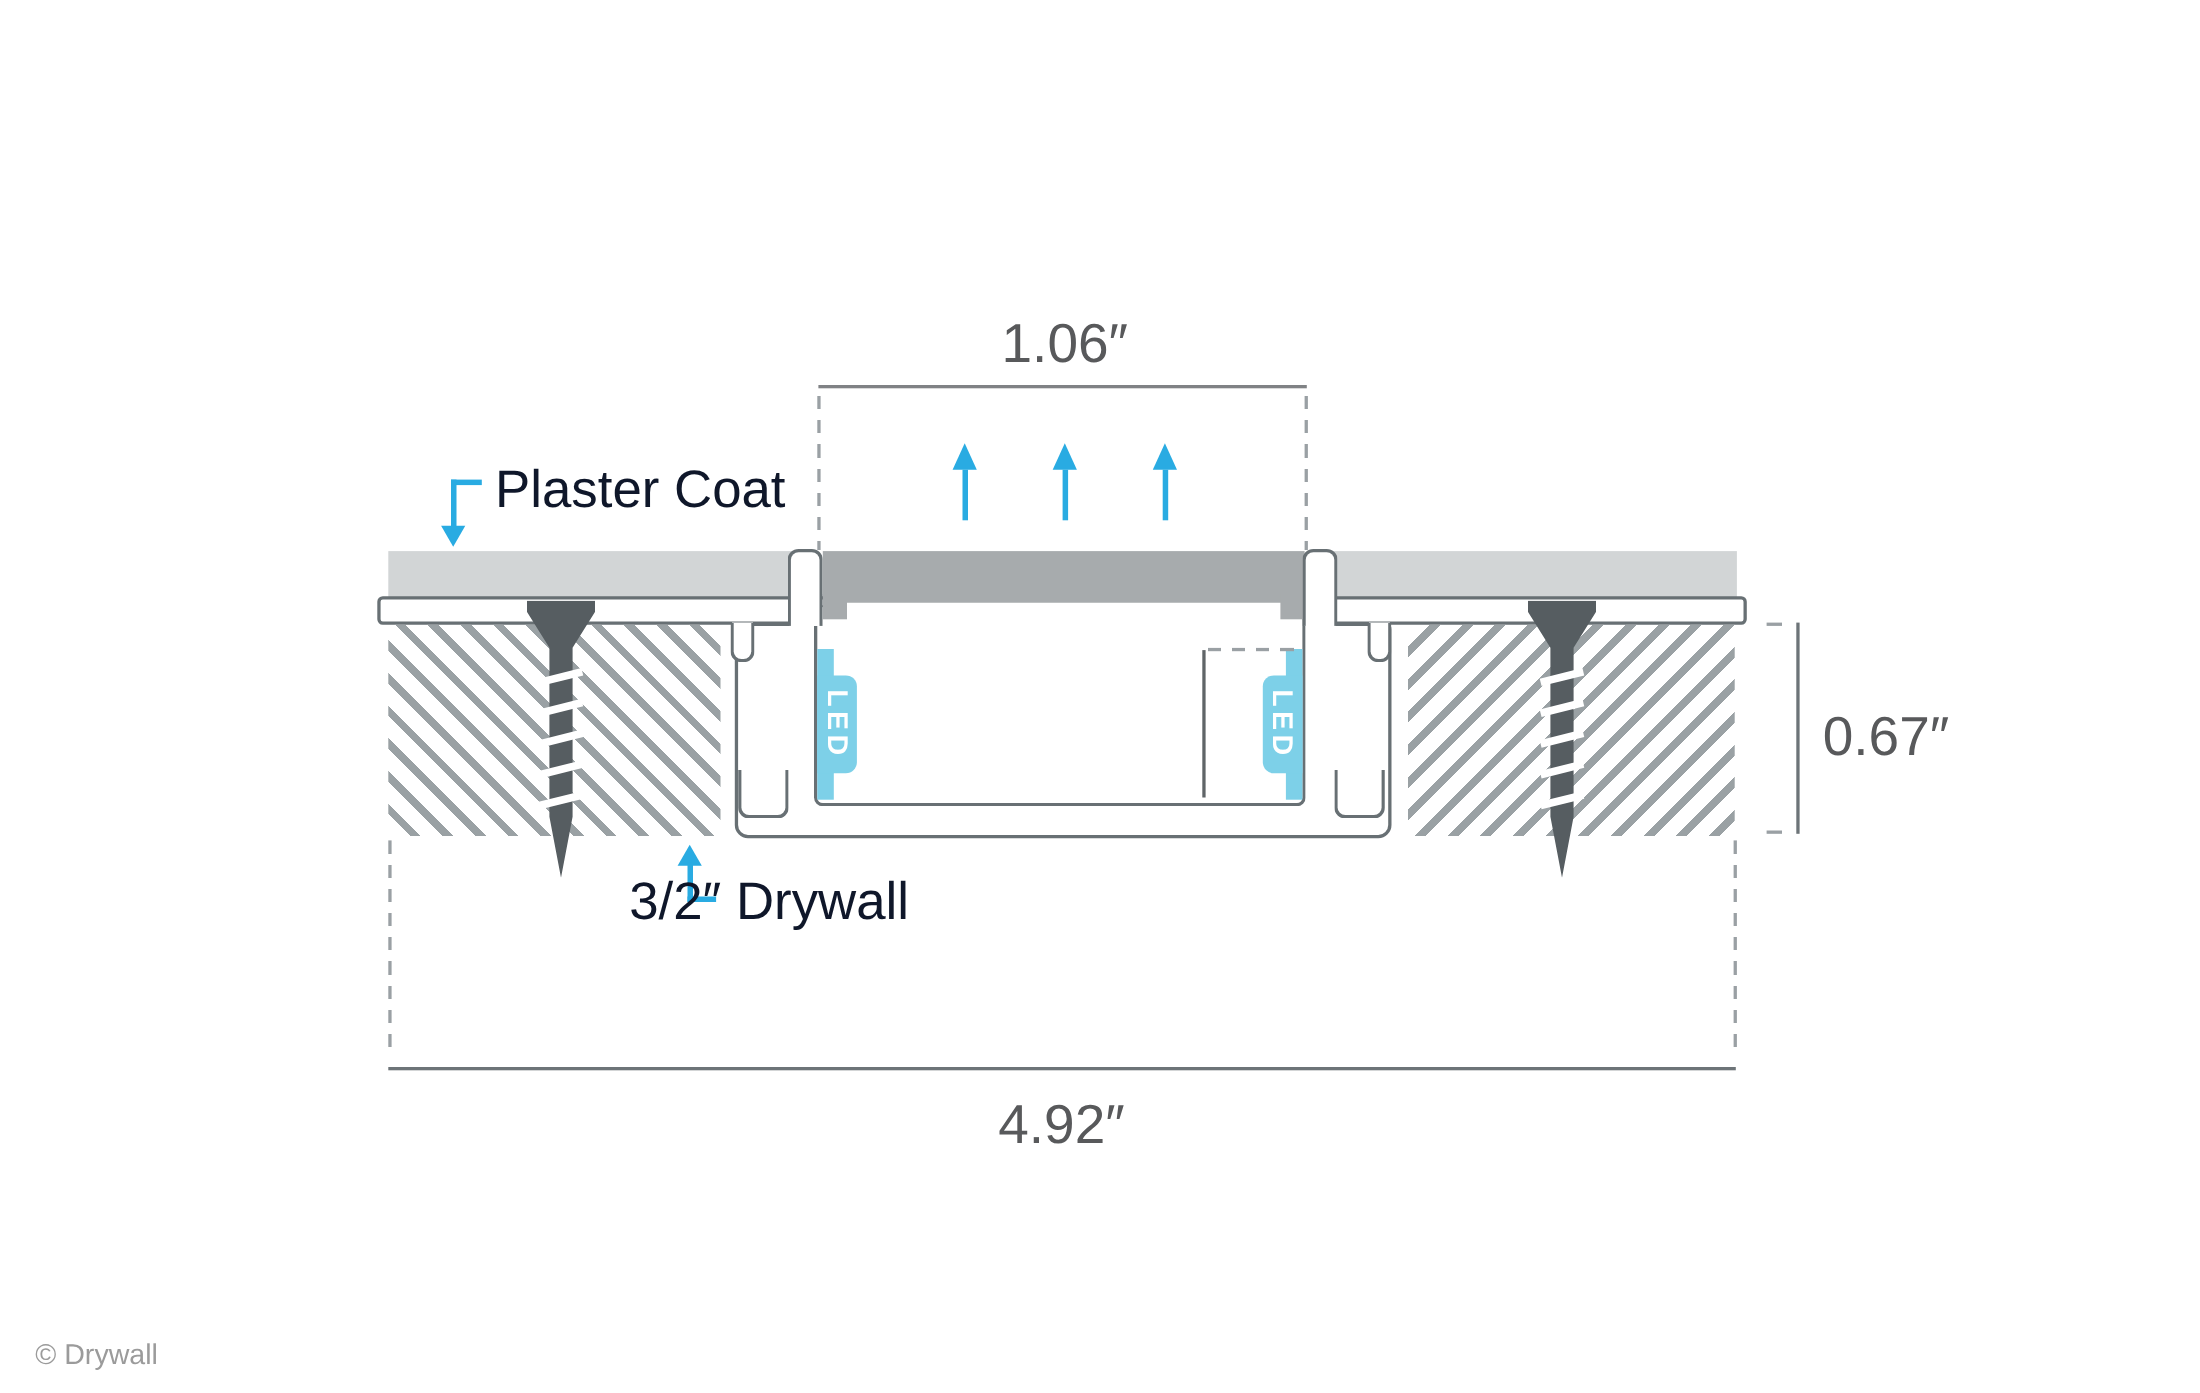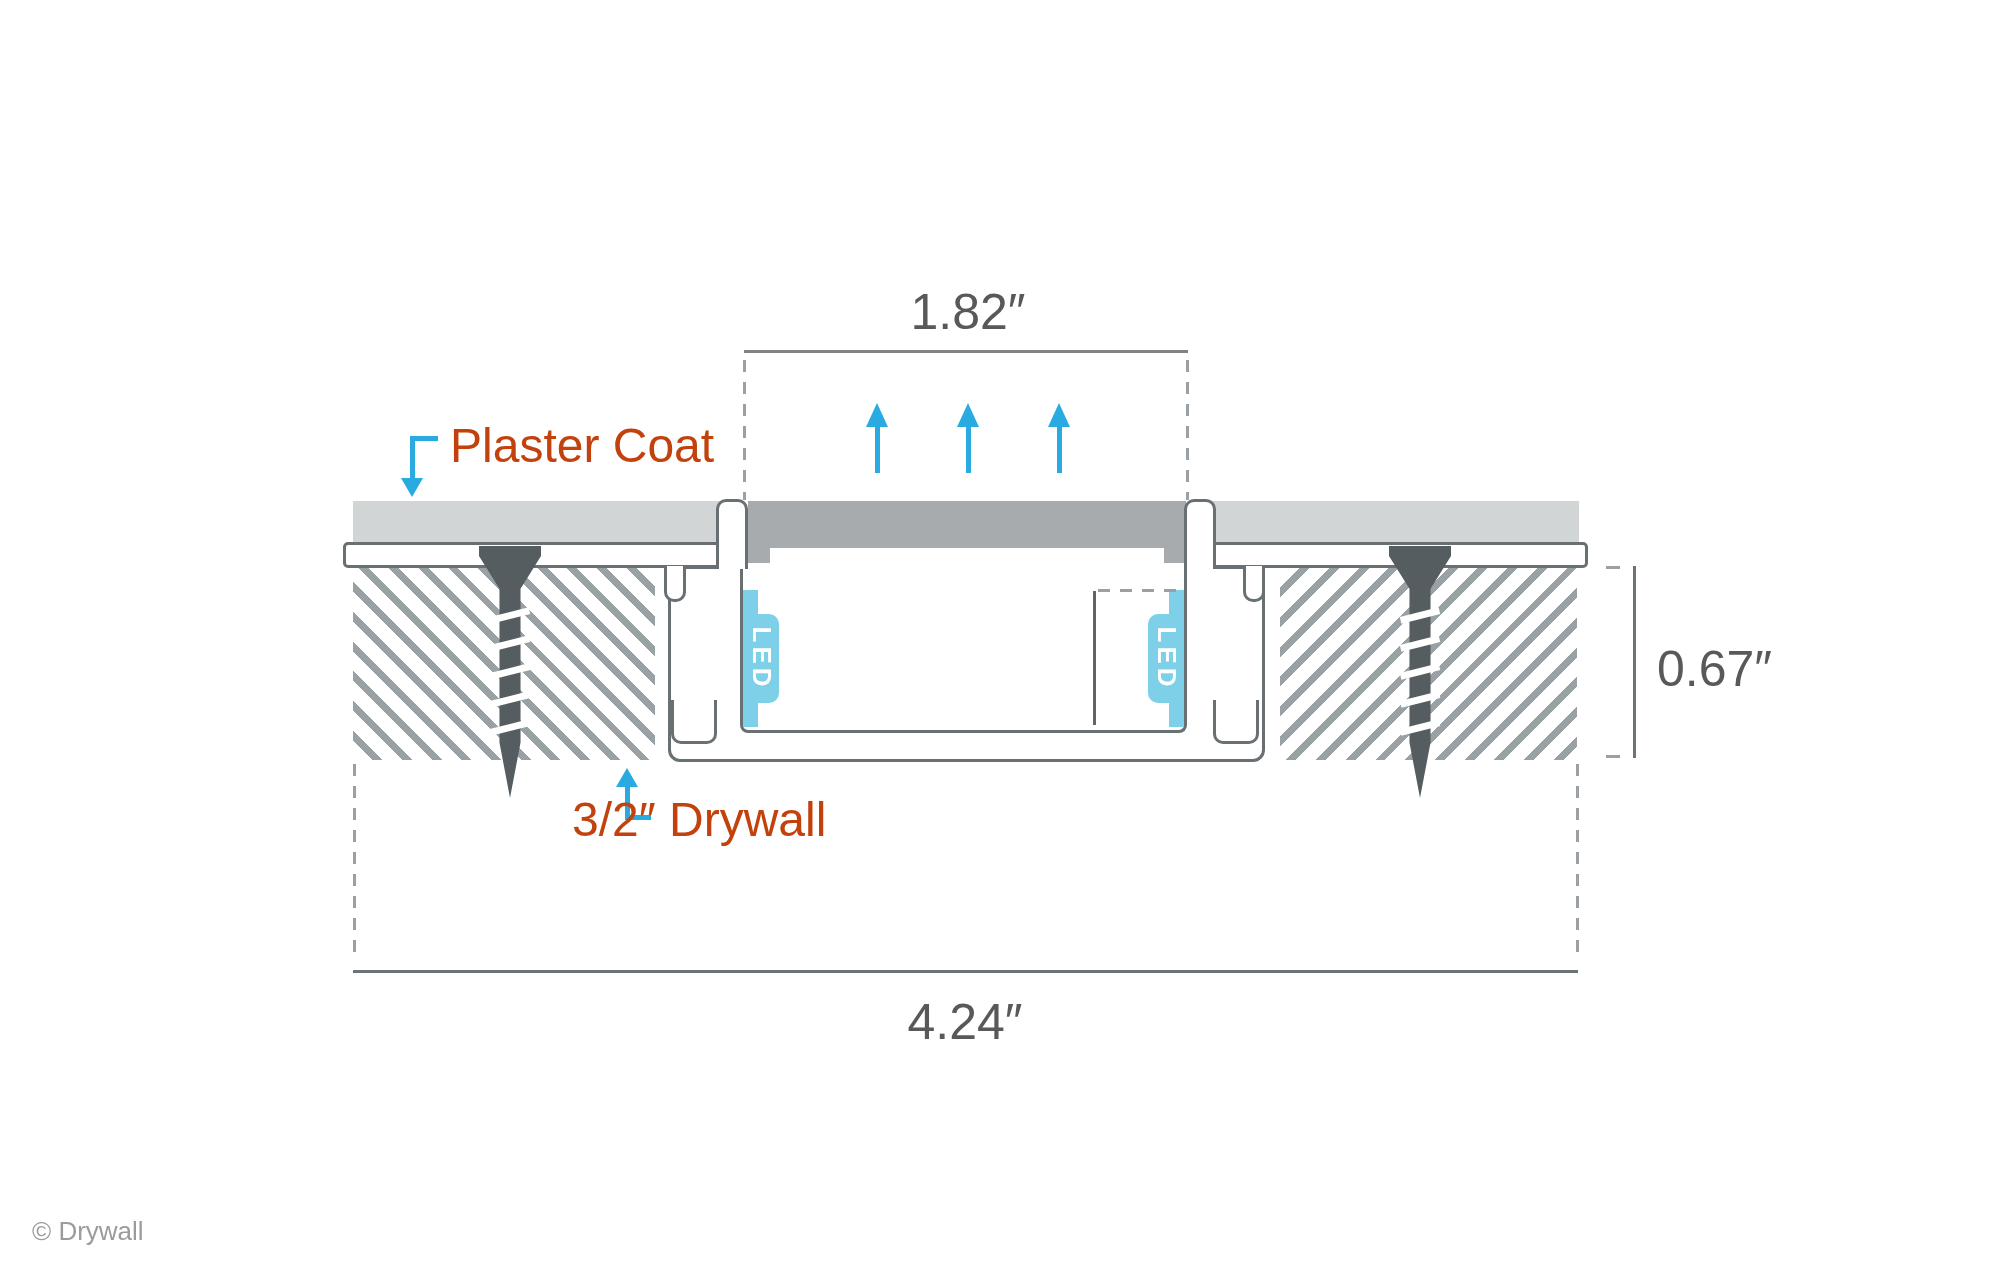--- a/index.html
+++ b/index.html
@@ -1,20 +1,20 @@
 <!DOCTYPE html>
 <html><head>
 <meta charset="utf-8">
 <style>
   html,body{margin:0;padding:0;background:#ffffff;}
   .canvas{position:relative;width:2000px;height:1266px;background:#ffffff;overflow:hidden;
           font-family:"Liberation Sans", sans-serif;color:#58595b;}
   .abs{position:absolute;}
   .dim-text{font-size:50px;color:#58595b;letter-spacing:0px;white-space:nowrap;}
-  .label-text{font-size:48px;color:#c2410c;white-space:nowrap;}
+  .label-text{font-size:48px;color:#0f172a;white-space:nowrap;}
 
   
   .plaster{background:#d2d5d6;}
   .hatch-l{background:repeating-linear-gradient(45deg,  transparent 0 14px, #9aa1a4 14px 21px);}
   .hatch-r{background:repeating-linear-gradient(135deg, transparent 0 14px, #9aa1a4 14px 21px);}
 
   
   .alu{background:#ffffff;border:3px solid #687074;box-sizing:border-box;}
   .diffuser{background:#a7abad;}
 
@@ -42,21 +42,21 @@
     clip-path:polygon(0% 0%,100% 0%,100% 4%,67% 17%,67% 78%,50% 100%,33% 78%,33% 17%,0% 4%);}
   .thread{background:#ffffff;transform:rotate(-14deg);}
 
   .footer-text{font-size:26px;color:#9b9b9b;}
 </style>
 </head>
 <body>
 
 <div class="canvas">
 
-  <div class="abs dim-text" style="left:868px;top:283px;width:200px;text-align:center;">1.82″</div>
+  <div class="abs dim-text" style="left:868px;top:283px;width:200px;text-align:center;">1.06″</div>
   <div class="abs dimline-h" style="left:744px;top:350px;width:444px;"></div>
   <div class="abs vdash" style="left:743px;top:360px;height:140px;"></div>
   <div class="abs vdash" style="left:1186px;top:360px;height:140px;"></div>
 
   <div class="abs" style="left:866px;top:403px;">
     <div class="up-head"></div>
     <div class="blue-bar" style="width:5px;height:46px;margin:0 auto;"></div>
   </div>
   <div class="abs" style="left:957px;top:403px;">
     <div class="up-head"></div>
@@ -137,17 +137,17 @@
   <div class="abs dim-text" style="left:1657px;top:640px;">0.67″</div>
 
   <div class="abs dn-head" style="left:616px;top:768px;transform:rotate(180deg);"></div>
   <div class="abs blue-bar" style="left:625px;top:784px;width:5px;height:36px;"></div>
   <div class="abs blue-bar" style="left:625px;top:815px;width:26px;height:5px;"></div>
   <div class="abs label-text" style="left:572px;top:792px;">3/2″ Drywall</div>
 
   <div class="abs vdash" style="left:353px;top:764px;height:196px;"></div>
   <div class="abs vdash" style="left:1576px;top:764px;height:196px;"></div>
   <div class="abs" style="left:353px;top:970px;width:1225px;height:3px;background:#6d7478;"></div>
-  <div class="abs dim-text" style="left:865px;top:993px;width:200px;text-align:center;">4.24″</div>
+  <div class="abs dim-text" style="left:865px;top:993px;width:200px;text-align:center;">4.92″</div>
 
   <div class="abs footer-text" style="left:32px;top:1216px;">© Drywall</div>
 
 </div>
 
 </body></html>

